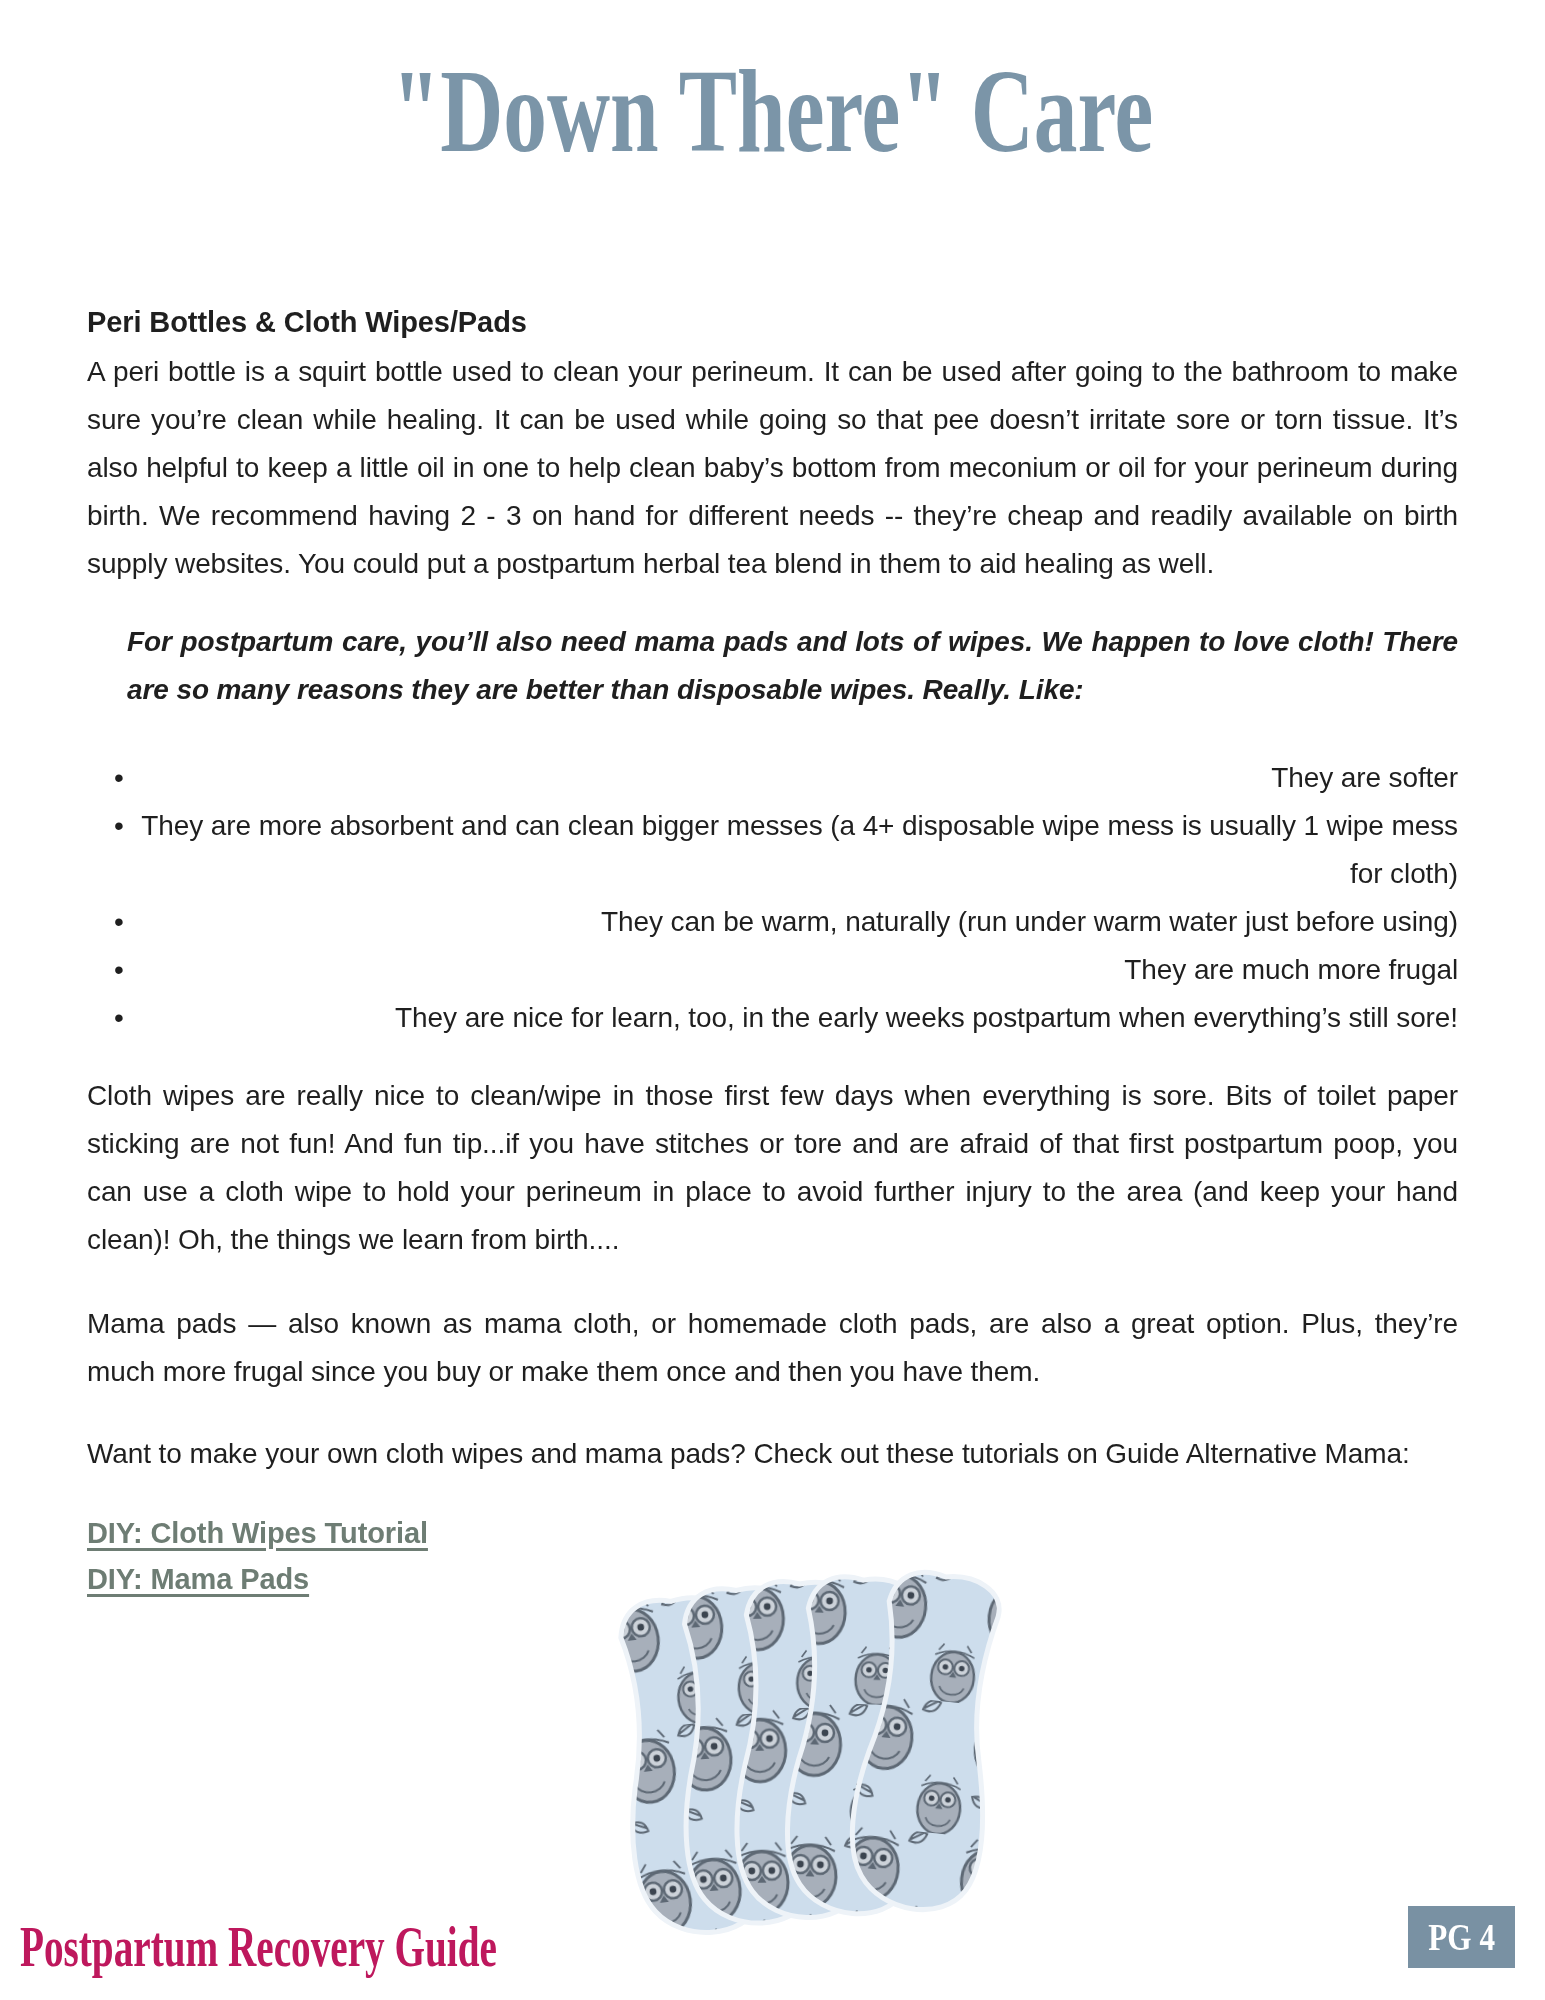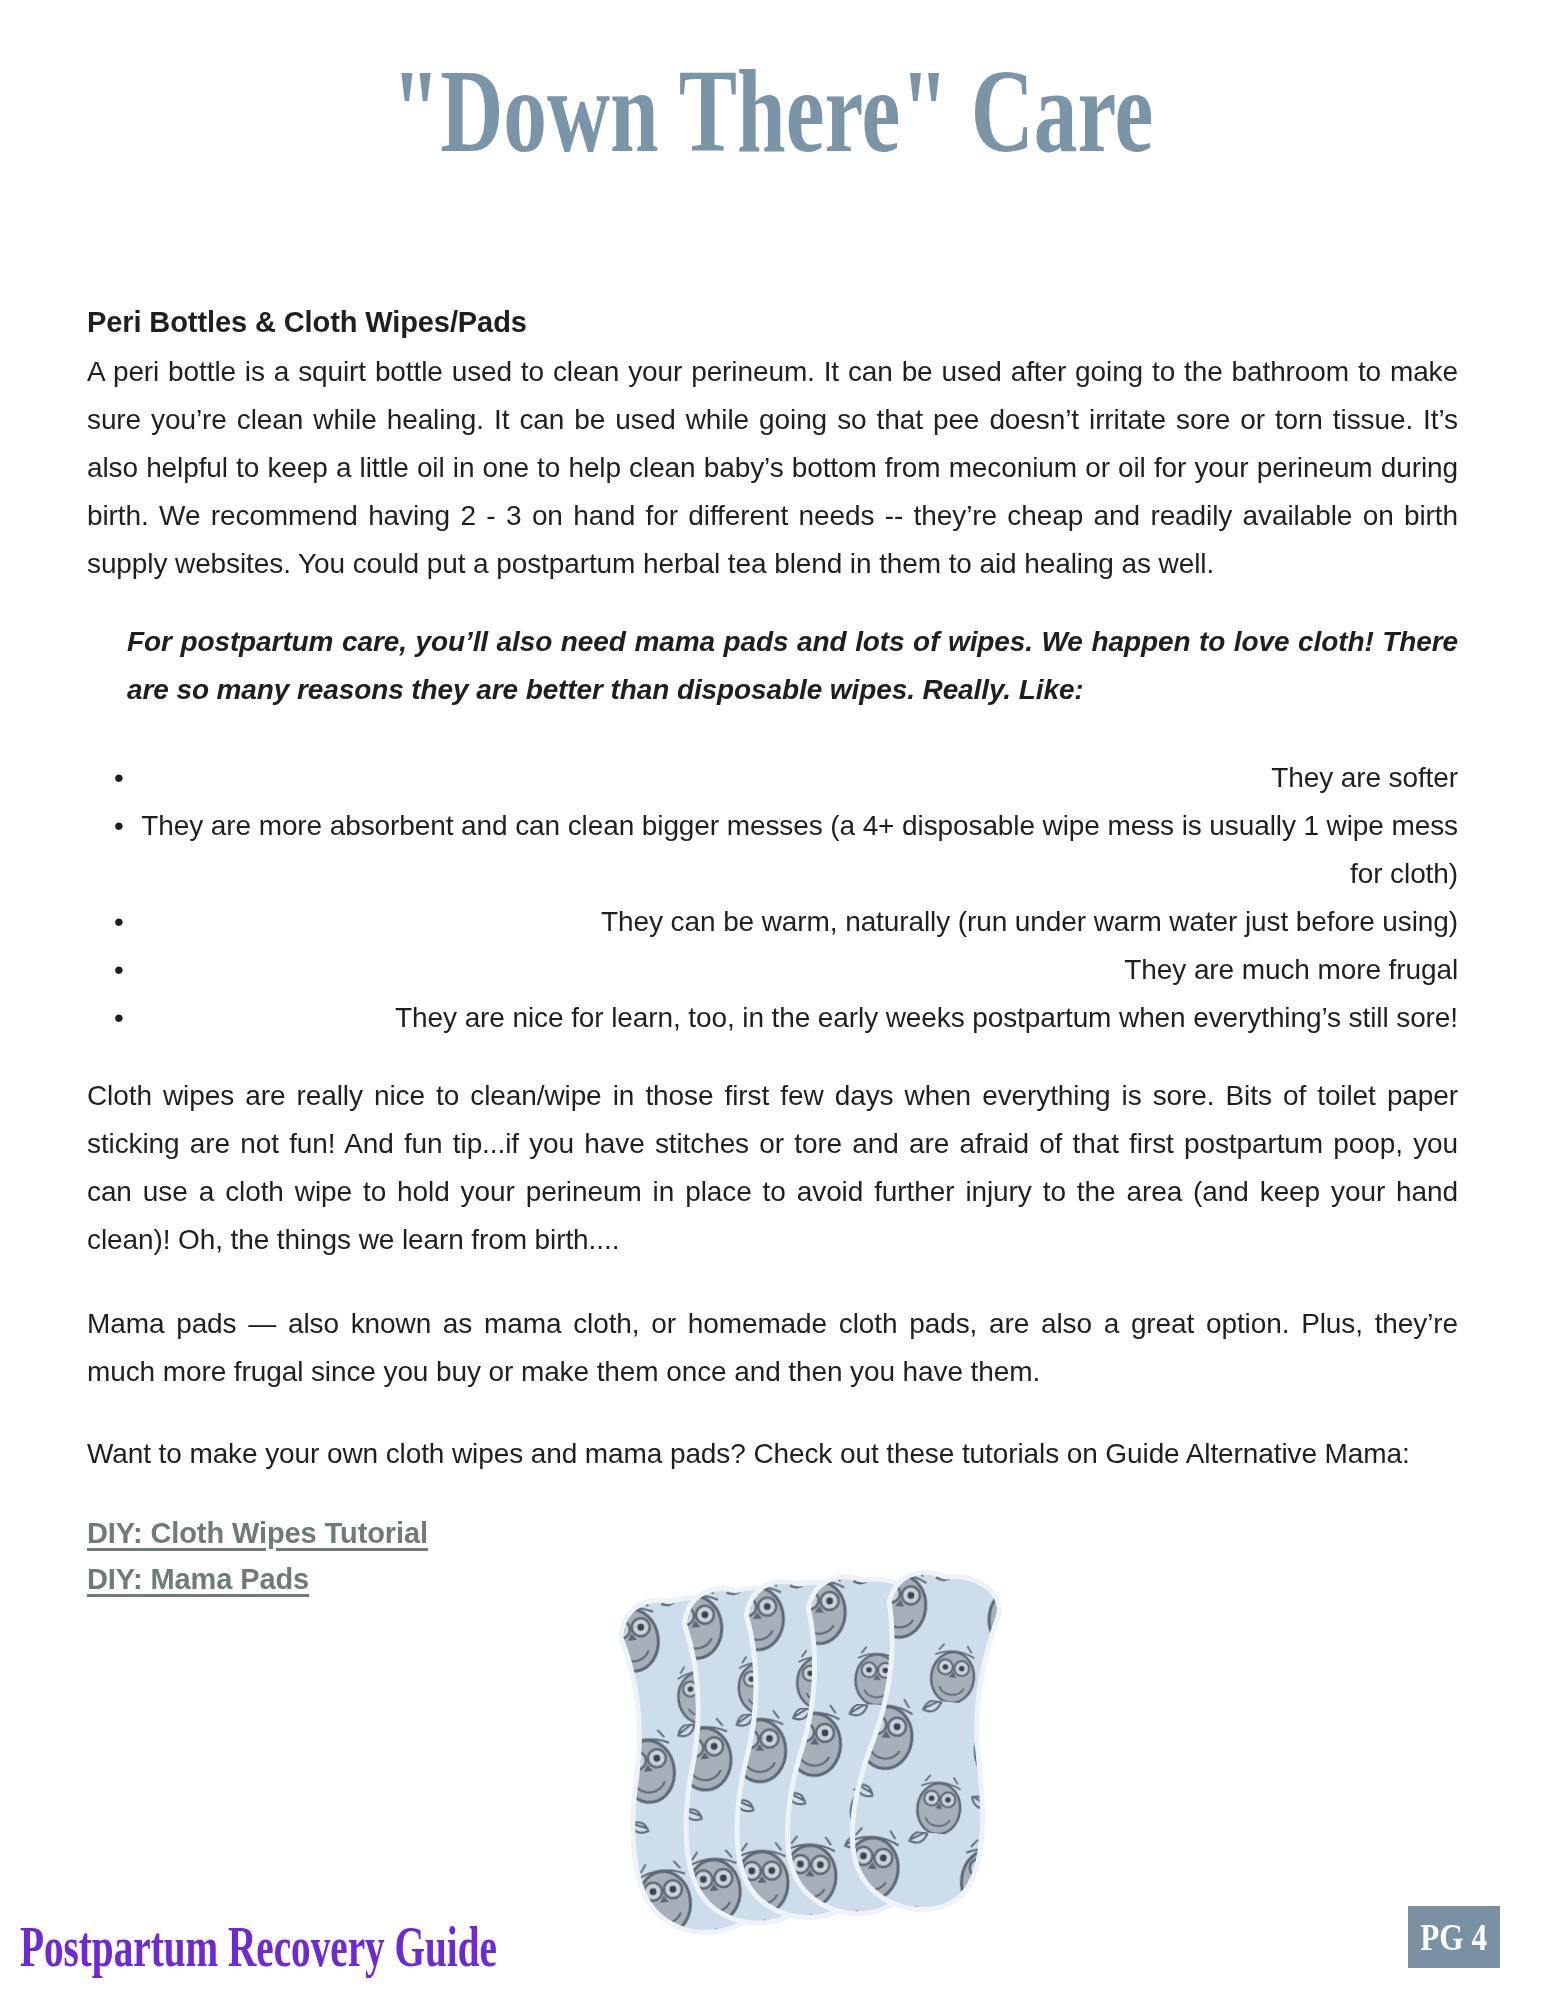--- a/index.html
+++ b/index.html
@@ -62,25 +62,25 @@
   .owl-eye{fill:#ccd2d9;stroke:#5d6874;stroke-width:2.5;}
   .owl-pupil{fill:#3c4550;}
   .owl-beak{fill:#5d6874;}
   .owl-line{fill:none;stroke:#5d6874;stroke-width:2;}
   .pat-base{fill:#cdddec;}
   
   .footer-brand{
     position:absolute;left:20px;bottom:24px;
     font-family:"Liberation Serif",serif;
     font-weight:700;font-size:56px;line-height:58px;
-    color:#6d28d9;white-space:nowrap;
+    color:#be185d;white-space:nowrap;
   }
   .footer-brand .condense{transform:scaleX(0.70);transform-origin:left center;}
   .page-badge{
-    position:absolute;left:1408px;top:1906px;width:92px;height:62px;
+    position:absolute;left:1408px;top:1906px;width:107px;height:62px;
     background:var(--badge,#7991a3);
     display:flex;align-items:center;justify-content:center;
     font-family:"Liberation Serif",serif;
     font-weight:700;font-size:38px;color:#ffffff;white-space:nowrap;
   }
   .page-badge .condense{transform:scaleX(0.82);}
 </style>
 </head>
 <body>
 

